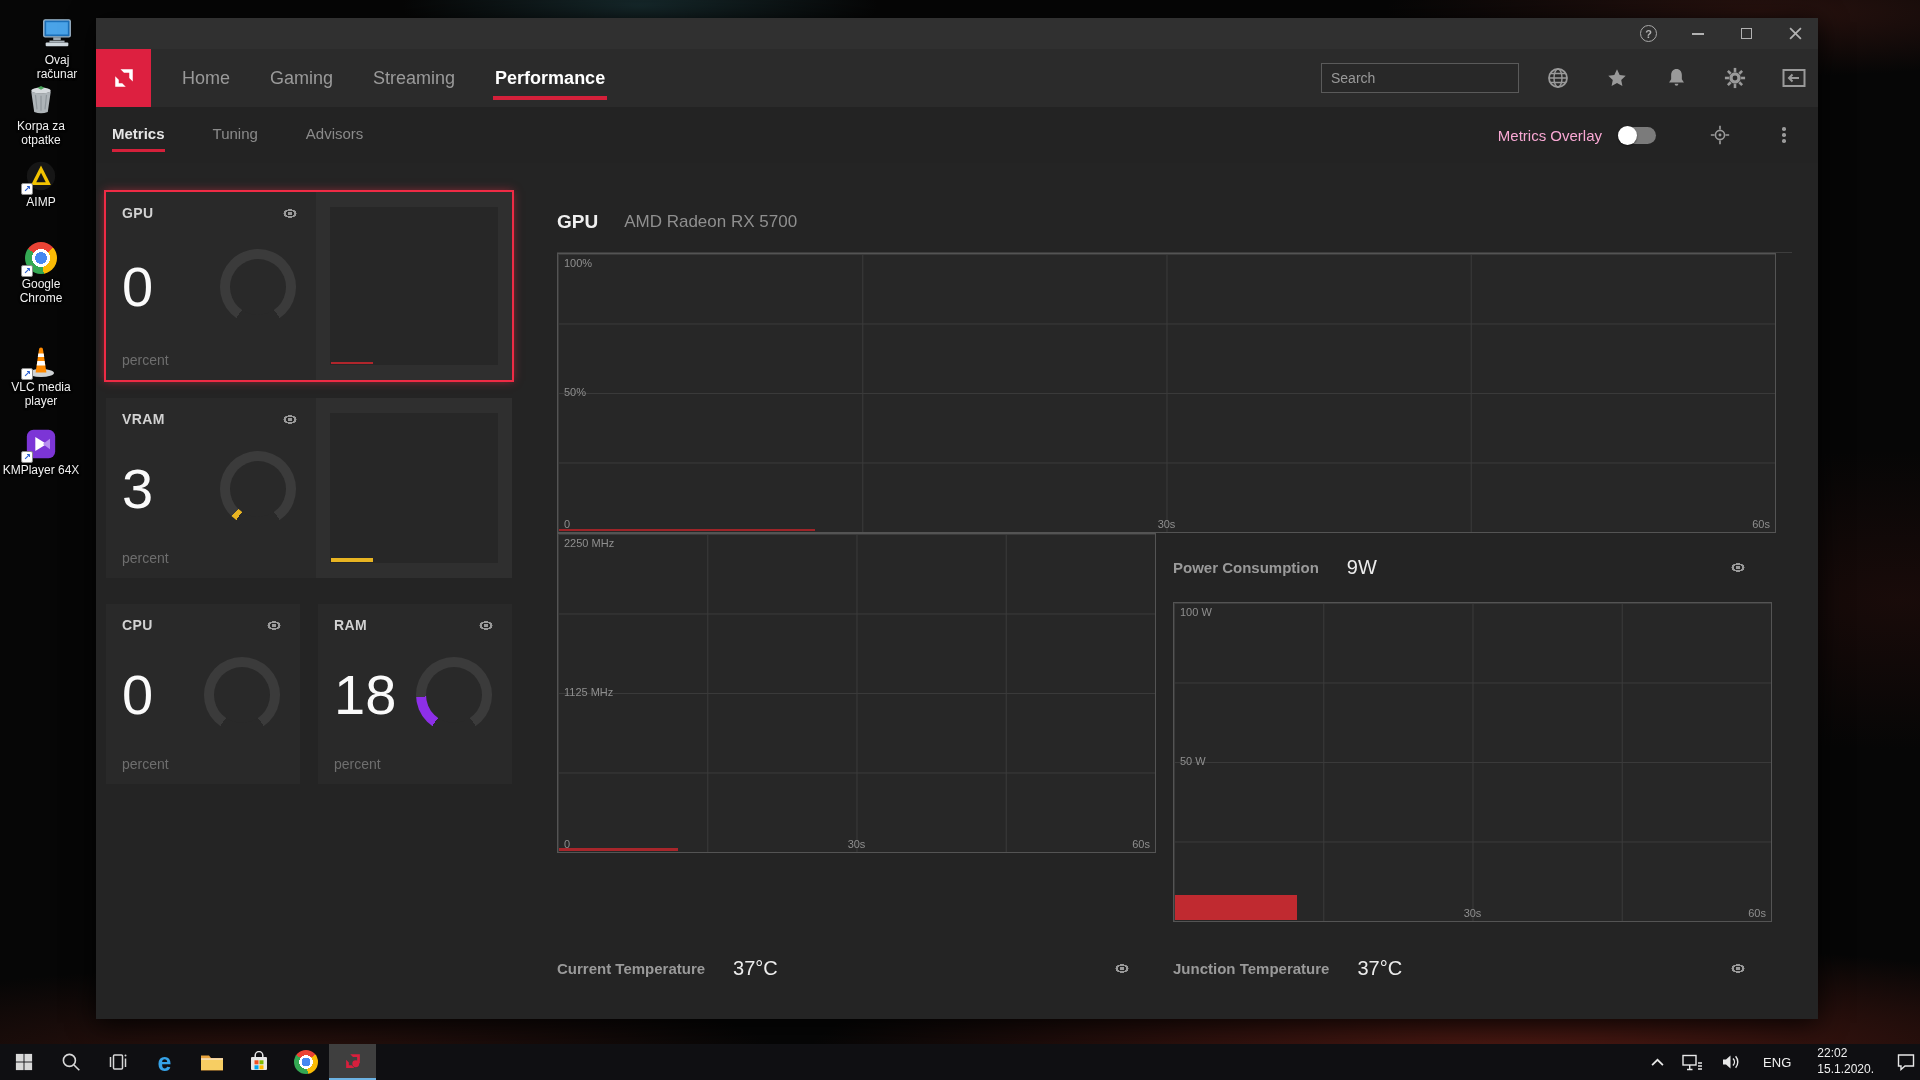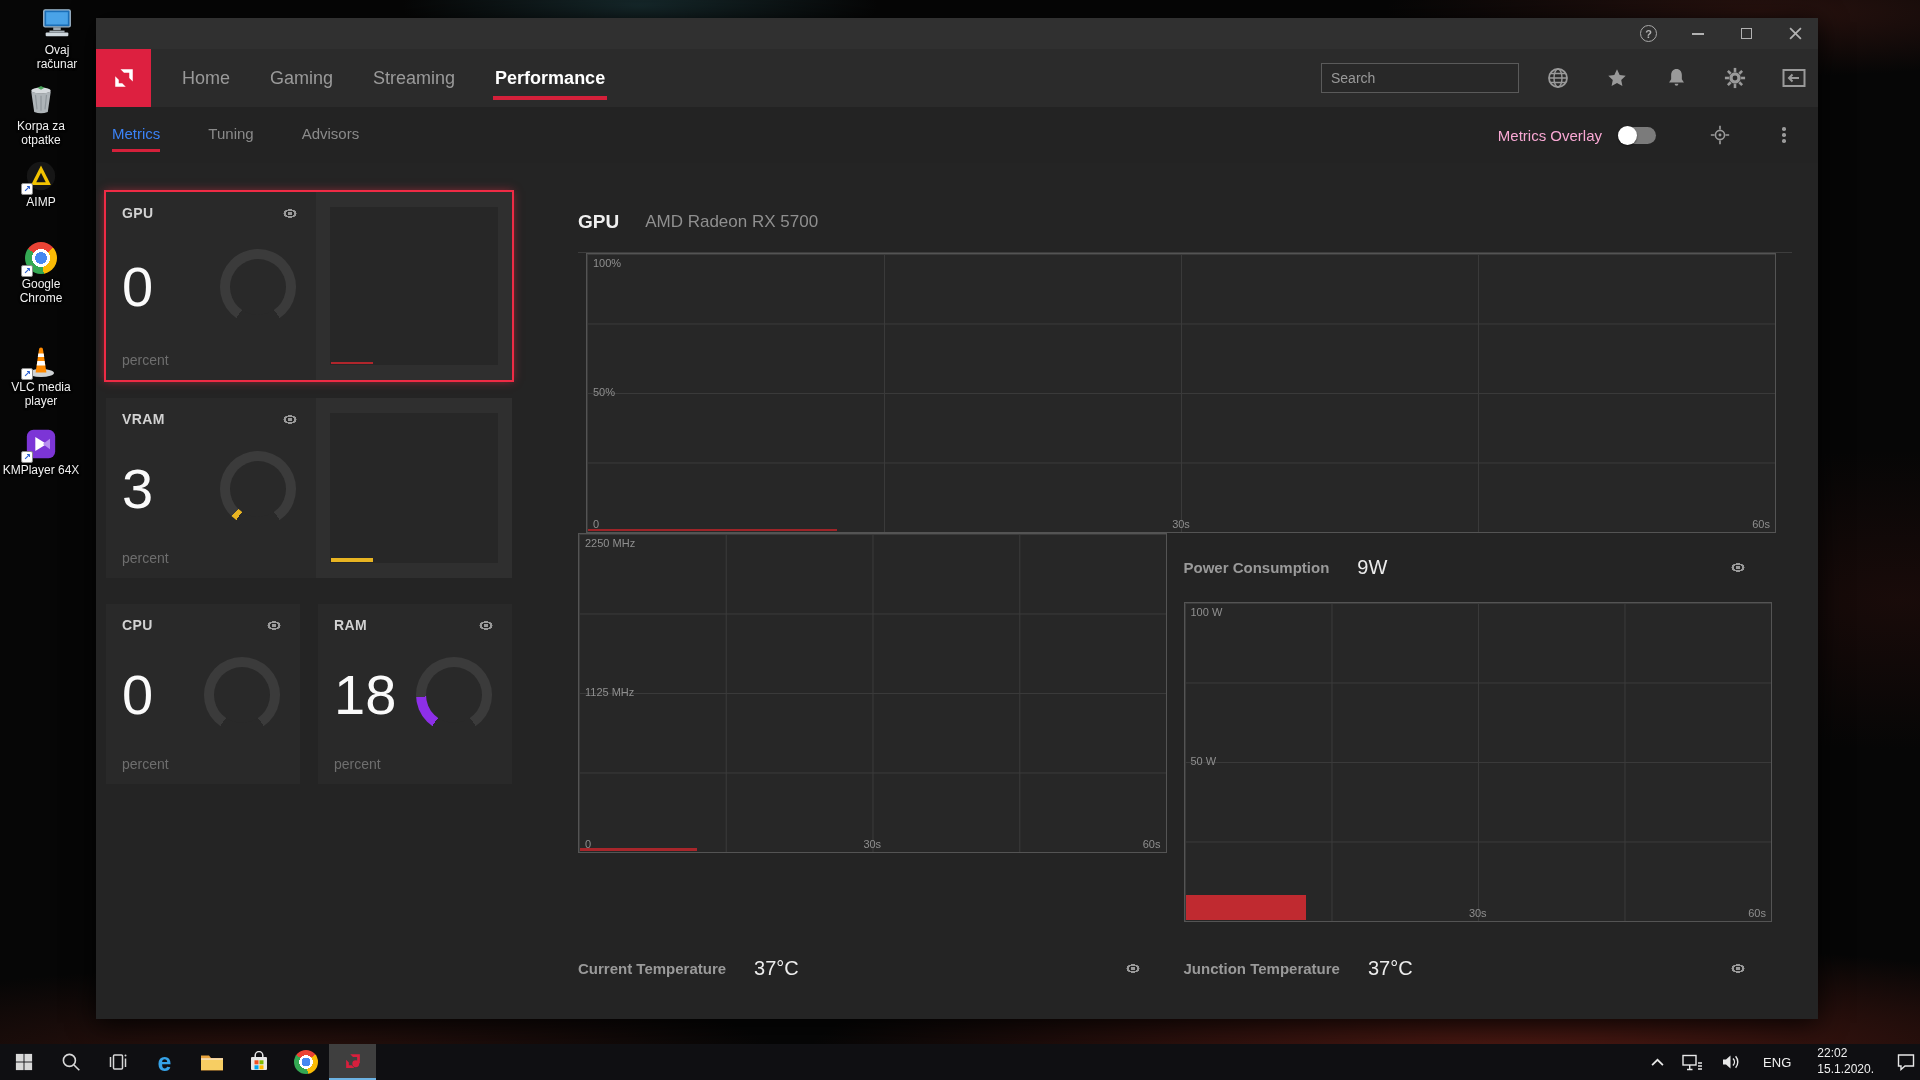--- a/index.html
+++ b/index.html
@@ -62,36 +62,36 @@
     color:#cfcfcf; font-size:14px; font-family:inherit; }
   .searchbox input::placeholder { color:#9a9a9a; }
   .nav-icons { display:flex; align-items:center; gap:35px; margin:0 12px 0 27px; }
   .icon-btn { width:24px; height:24px; display:flex; align-items:center; justify-content:center;
     cursor:pointer; }
 
   .subnav { height:56px; background:#232323; display:flex; align-items:center;
     padding:0 24px 0 16px; }
   .subnav-item { position:relative; font-size:15px; color:#8a8a8a; margin-right:48px;
     padding:6px 0 10px; cursor:pointer; }
-  .subnav-item.active { color:#3b82f6; font-weight:normal; }
+  .subnav-item.active { color:#e5e5e5; font-weight:bold; }
   .subnav-item.active::after { content:""; position:absolute; left:0; right:0; bottom:0;
     height:3px; background:#d4203a; }
   .overlay-group { margin-left:auto; display:flex; align-items:center; }
   .overlay-label { font-size:15px; color:#f9a8d4; margin-right:16px; }
   .toggle { width:38px; height:17px; border-radius:9px; background:#7b7b7b; position:relative;
     cursor:pointer; }
   .toggle .knob { position:absolute; left:0; top:-1px; width:19px; height:19px; border-radius:50%;
     background:#fff; box-shadow:0 1px 2px rgba(0,0,0,.5); }
   .crosshair-btn { margin-left:52px; }
   .kebab { margin-left:42px; width:20px; height:22px; display:flex; flex-direction:column;
     align-items:center; justify-content:center; gap:2.5px; cursor:pointer; }
   .kebab i { width:3.5px; height:3.5px; border-radius:50%; background:#9a9a9a; }
 
   
-  .content { display:flex; margin-top:29px; padding:0 26px 0 10px; gap:66px; }
+  .content { display:flex; margin-top:29px; padding:0 26px 0 10px; gap:45px; }
   .cards { width:406px; flex:none; display:flex; flex-direction:column; }
   .card { background:#292929; position:relative; }
   .card.selected { box-shadow:0 0 0 2px #ef2b45, 0 0 9px 1px rgba(239,43,69,.55); }
   .card.big { height:188px; display:flex; }
   .card.vram { height:180px; margin-top:18px; display:flex; }
   .cards-row { display:flex; gap:18px; margin-top:26px; }
   .card.half { flex:1; height:180px; }
   .card-left { flex:1; padding:13px 16px 12px; display:flex; flex-direction:column;
     justify-content:space-between; }
   .card-head { display:flex; align-items:center; justify-content:space-between; }
@@ -121,21 +121,21 @@
   .sec-row { height:72px; display:flex; align-items:center; }
   .sec-label { font-size:15px; font-weight:bold; color:#9a9a9a; }
   .sec-value { font-size:20px; color:#ececec; margin-left:28px; }
   .sec-row .eye { margin-left:auto; }
   .util-row .eye { margin-right:36px; }
 
   .chart { position:relative; border:1px solid #545454; background:#272727;
     background-image:linear-gradient(#3a3a3a 1px, rgba(0,0,0,0) 1px),
                      linear-gradient(90deg, #3a3a3a 1px, rgba(0,0,0,0) 1px);
     background-size:25% 25%; }
-  .chart-util { height:280px; margin-right:16px;margin-left:8px; }
+  .chart-util { height:280px; margin-right:16px; }
   .chart-half { height:320px; }
   .tick { position:absolute; font-size:11px; color:#8f8f8f; }
   .tick.y-top { top:3px; left:6px; }
   .tick.y-mid { top:50%; left:6px; transform:translateY(-55%); }
   .tick.y-bot { bottom:2px; left:6px; }
   .tick.x-mid { bottom:2px; left:50%; transform:translateX(-50%); }
   .tick.x-right { bottom:2px; right:5px; }
   .trace { position:absolute; left:1px; bottom:1px; width:calc(var(--w,0) * 1%);
     background:var(--c,#a22); }
   .trace.h2 { height:2px; } .trace.h3 { height:3px; } .trace.h4 { height:4px; }
@@ -160,21 +160,21 @@
     color:#e8e8e8; }
   .tray-lang { font-size:13px; color:#f0f0f0; padding:0 4px; }
   .tray-clock { text-align:left; font-size:12px; color:#f0f0f0; line-height:1.3;
     padding:0 4px; cursor:default; }
 </style>
 </head>
 <body>
 
 <div class="screen">
 
-  <div class="dicon" style="top:6px;padding-left:32px;">
+  <div class="dicon" style="top:16px;padding-left:32px;">
     <span class="glyph">
       <svg width="38" height="34" viewBox="0 0 40 36">
         <rect x="6" y="3" width="28" height="18" rx="1.5" fill="#1b6fb8" stroke="#9fb6c9" stroke-width="1.5"></rect>
         <rect x="8.5" y="5.5" width="23" height="13" fill="#4aa3e8"></rect>
         <rect x="16" y="21.5" width="8" height="3" fill="#9aa7b0"></rect>
         <rect x="8" y="27" width="24" height="4" rx="1" fill="#cfd8de"></rect>
         <rect x="12" y="25" width="16" height="2" fill="#aab4bb"></rect>
       </svg>
     </span>
     <span class="label">Ovaj računar</span>

